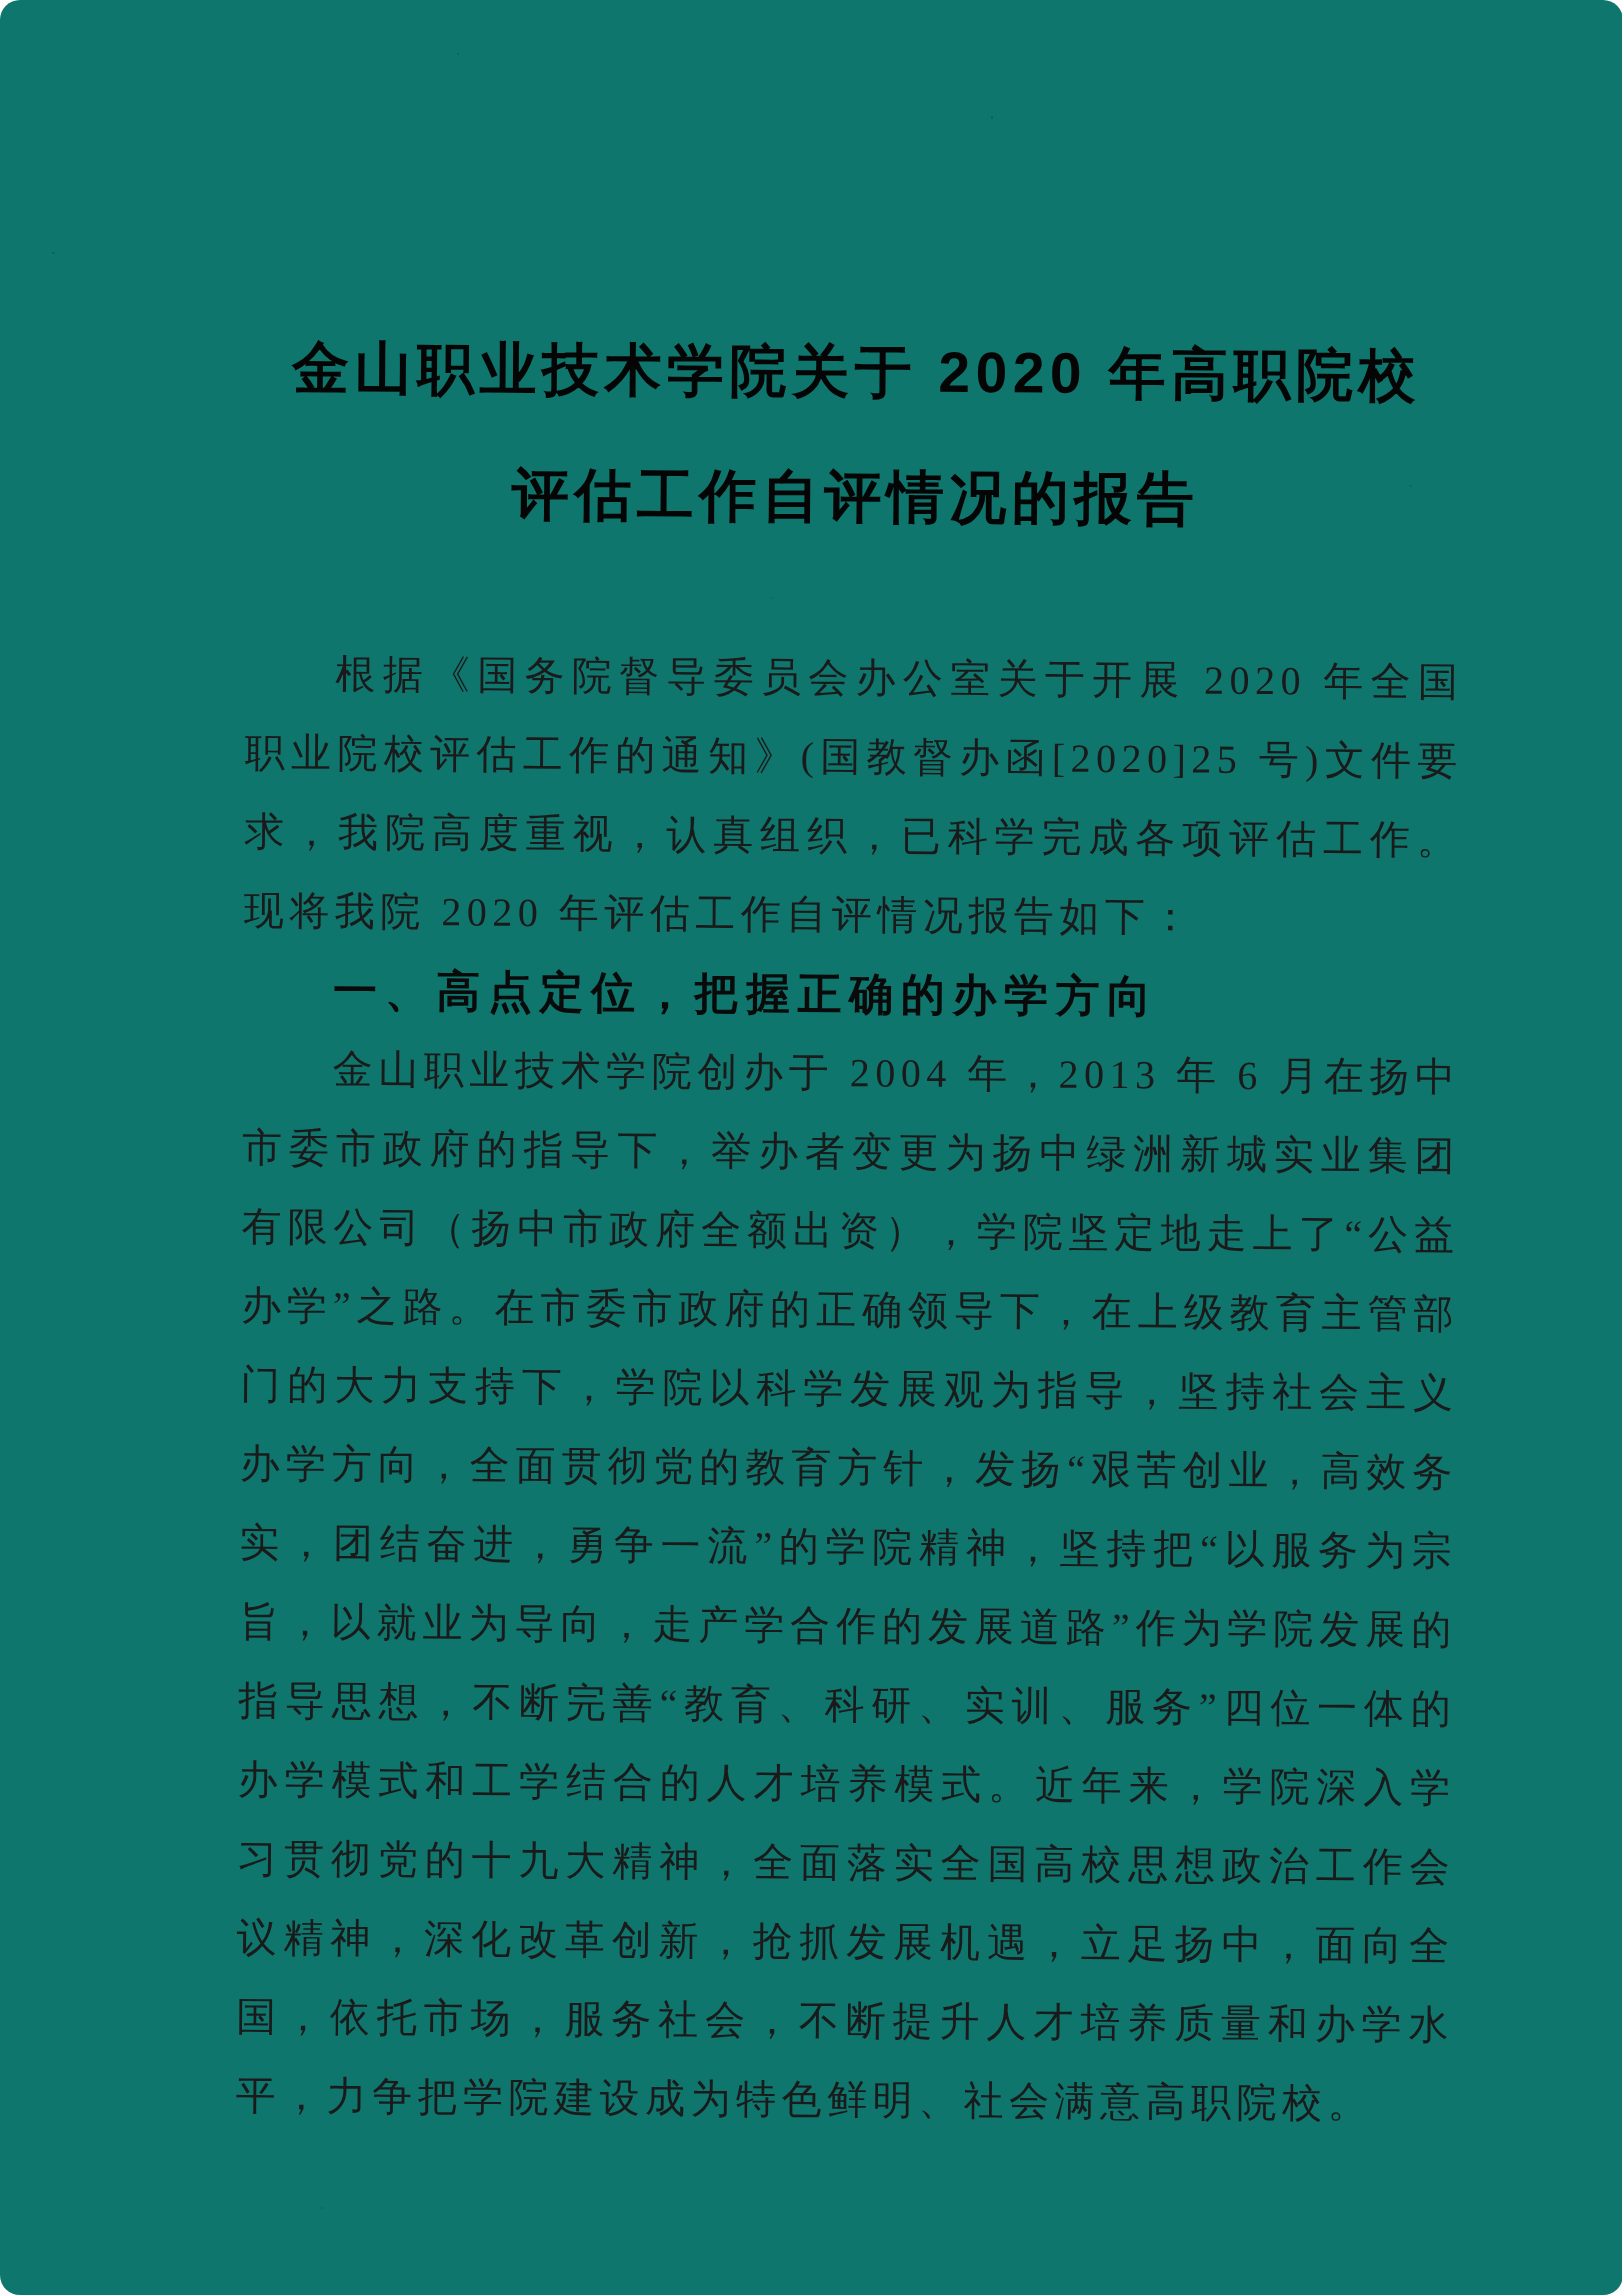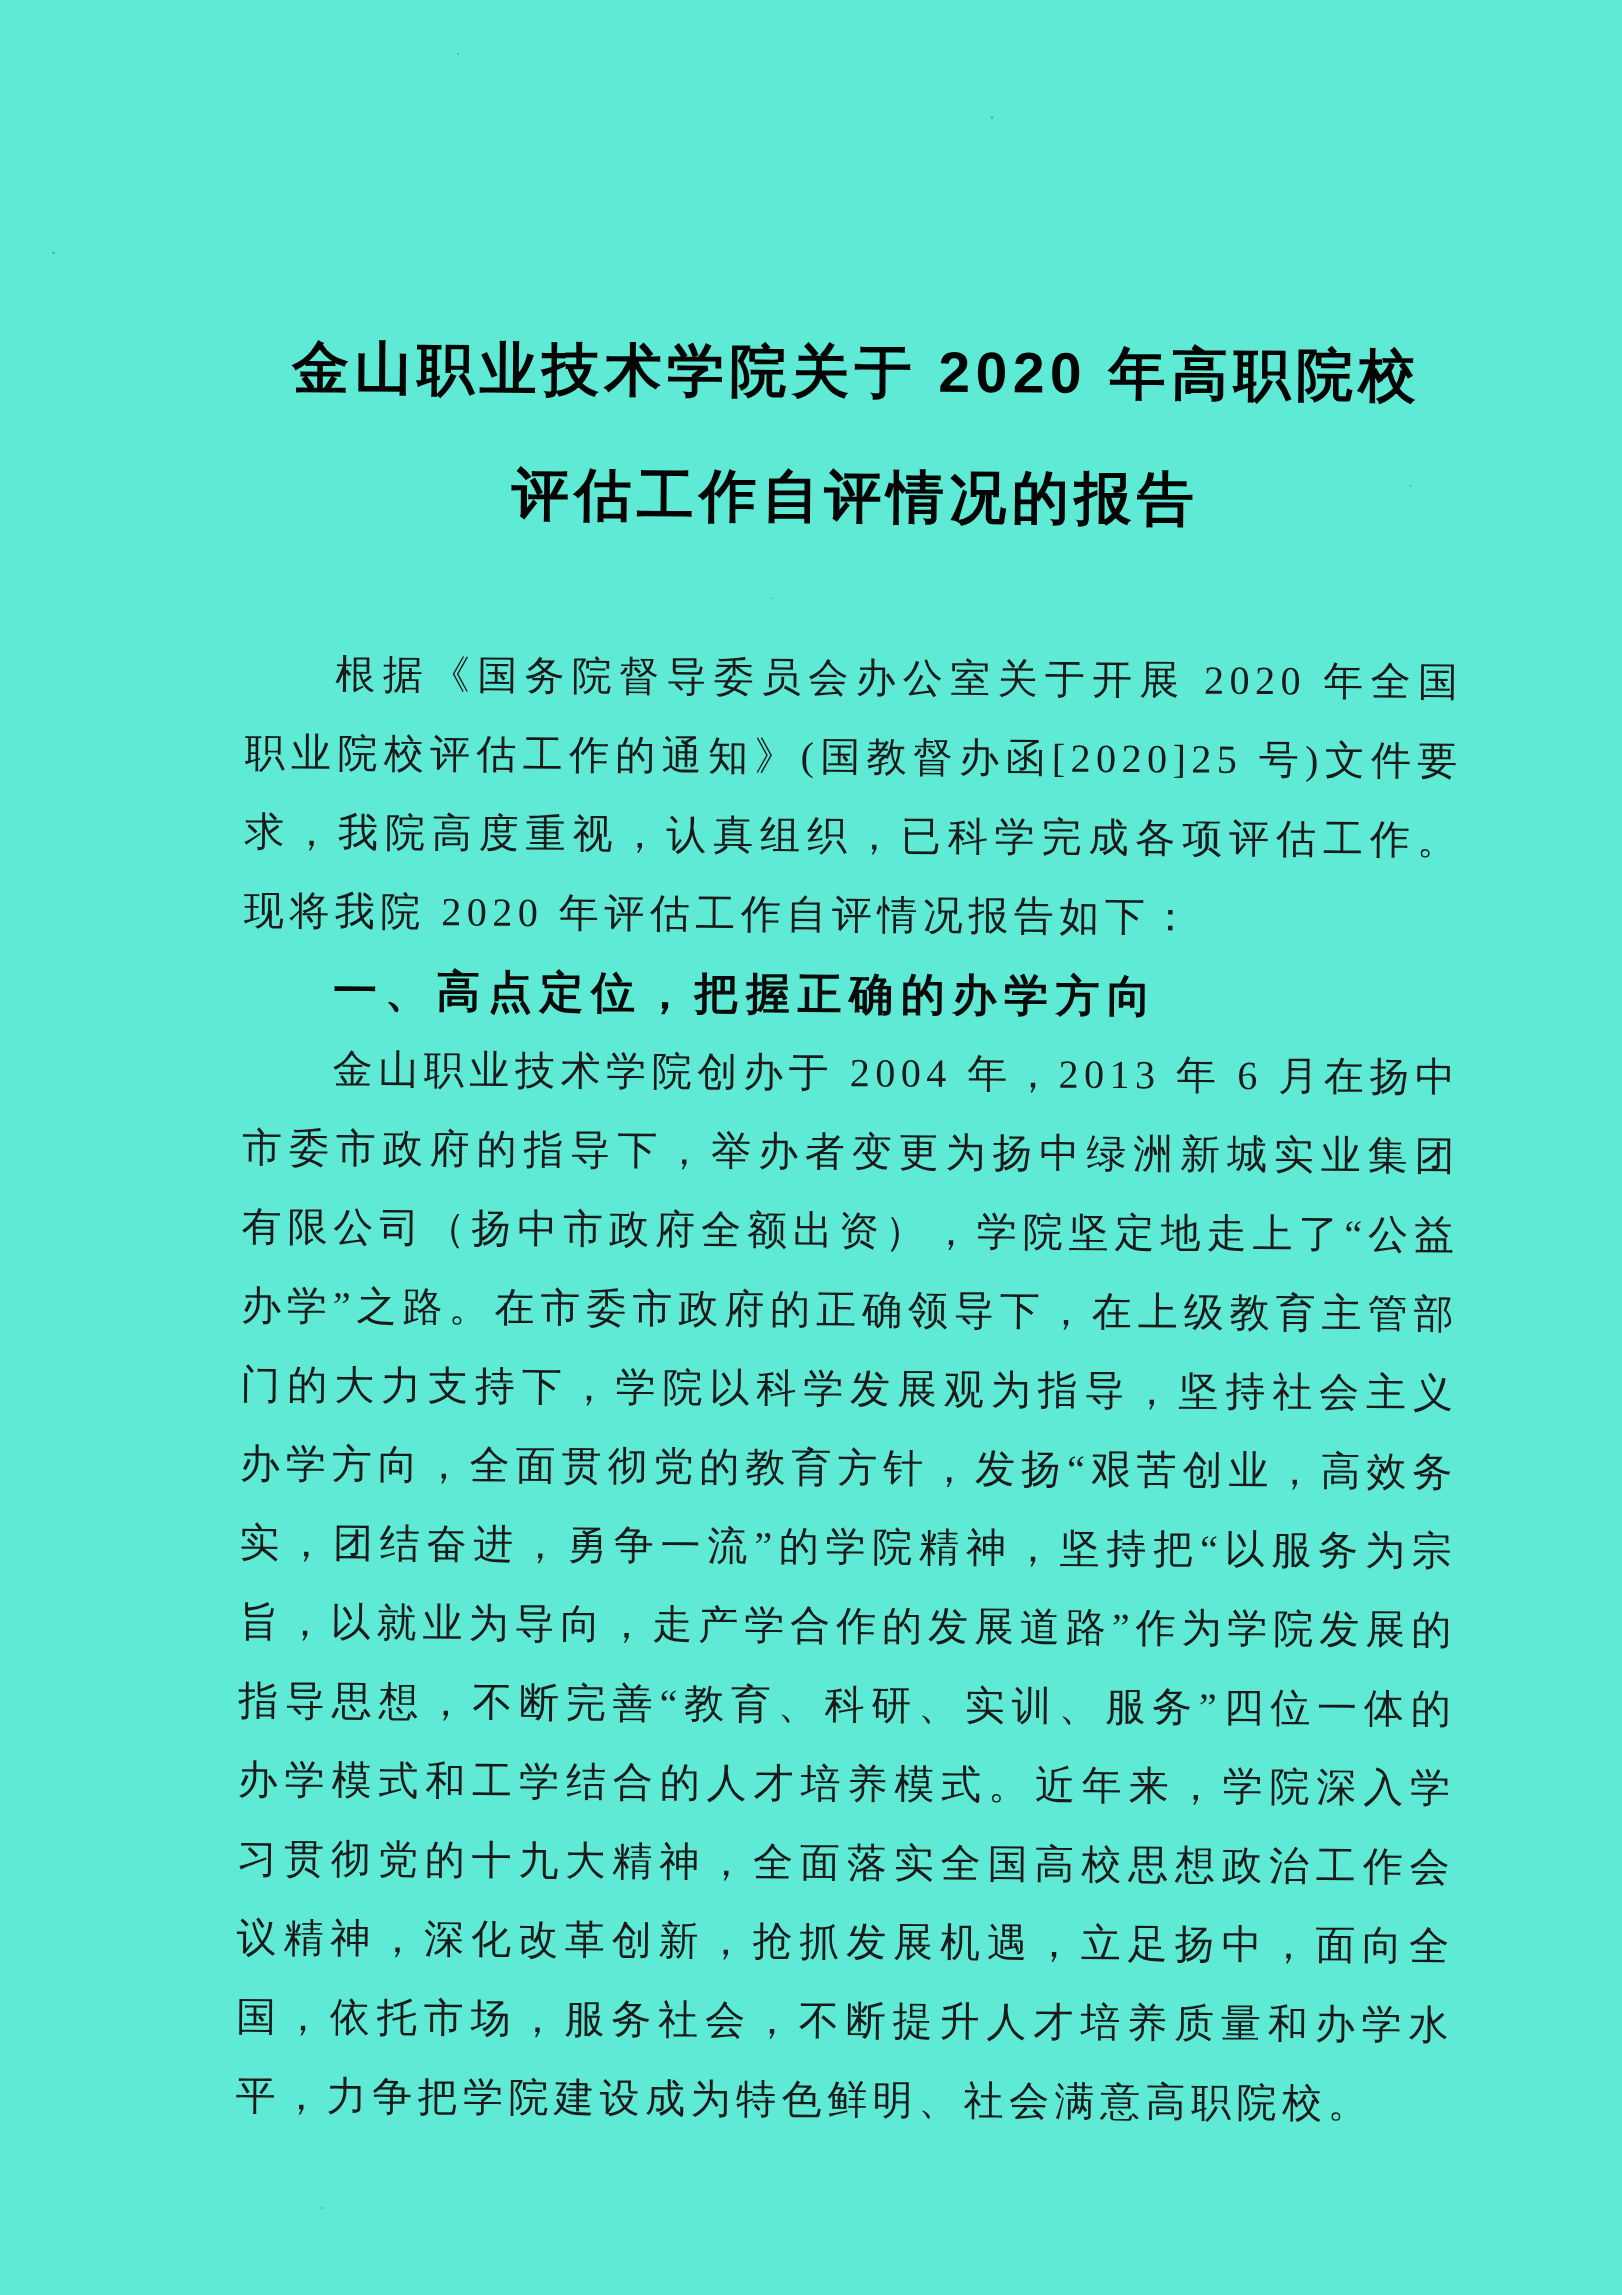--- a/index.html
+++ b/index.html
@@ -10,21 +10,22 @@
     width: 1623px;
     height: 2295px;
     background: #fdfdfc;
     overflow: hidden;
     position: relative;
     font-family: "Liberation Serif", "DejaVu Serif", serif;
   }
   .sheet {
     position: absolute;
     inset: 0;
-    background: #5eead4;
+    background: #0f766e;
+    border-radius: 20px;
   }
   .sheet-content {
     position: absolute;
     left: 248px;
     top: 305px;
     width: 1218px;
     transform: rotate(0.4deg);
     transform-origin: 0 0;
     color: #161616;
   }

